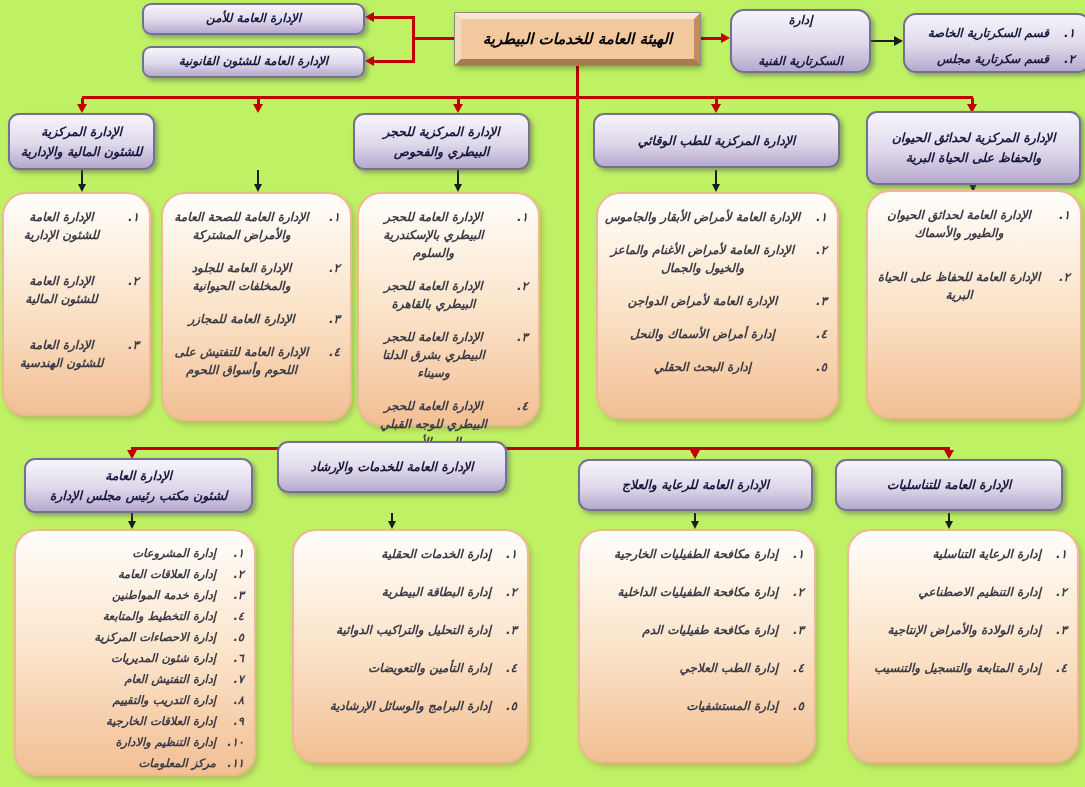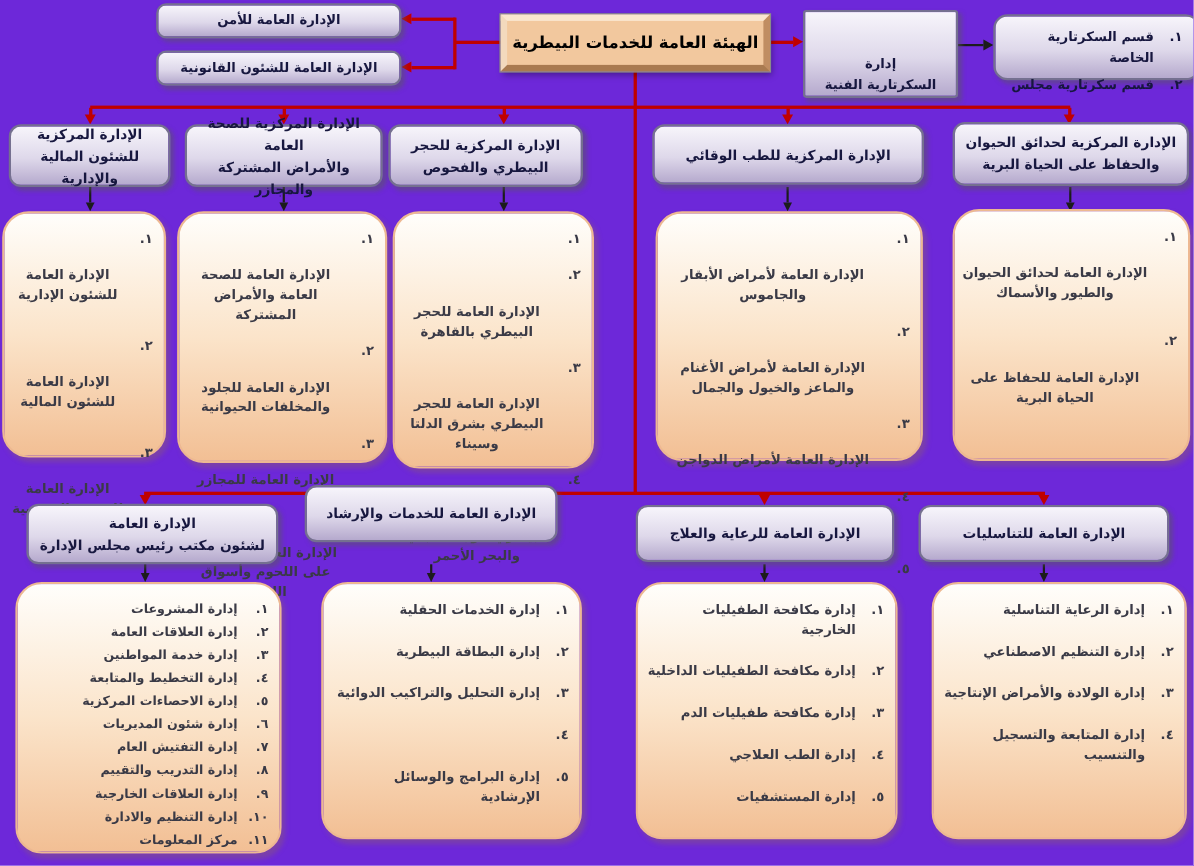--- a/index.html
+++ b/index.html
@@ -1,20 +1,21 @@
 <!DOCTYPE html>
 <html lang="ar" dir="rtl" style="--connector-red: #c00000; --connector-black: #1c1c1c; --header-box-lavender: #cfc5e0; --list-box-peach: #f5c79c; --root-box-peach: #f2c89e;"><head>
 <meta charset="utf-8">
 <style>
   * { box-sizing: border-box; margin: 0; padding: 0; }
   body { background: #ffffff; }
   #canvas {
     position: relative; width: 1085px; height: 787px;
-    background: #6d28d9; overflow: hidden; direction: rtl;
+    background: #bef264; overflow: hidden; direction: rtl;
     font-family: "DejaVu Sans", sans-serif;
+    font-style: italic;
   }
 
   
   .lav {
     position: absolute;
     border: 2px solid #757090;
     border-radius: 11px;
     background: linear-gradient(180deg, #f7f5fb 0%, #ded8ea 55%, #b5a9cd 100%);
     box-shadow: 3px 3px 4px rgba(90,90,90,.5);
     display: flex; flex-direction: column; align-items: center; justify-content: center;
@@ -34,21 +35,21 @@
     border: 2px solid #edb892;
     border-radius: 24px;
     background: linear-gradient(180deg, #fffefb 0%, #fbe4ca 50%, #f2bf94 100%);
     box-shadow: 3px 4px 5px rgba(150,110,80,.35);
     padding: 14px 10px 6px 6px;
     color: #3a3a46; font-weight: bold; font-size: 12px; line-height: 1.5;
   }
   .li { display: flex; margin-bottom: 16px; }
   .num { flex: 0 0 auto; min-width: 20px; margin-inline-end: 6px; }
   .txt { flex: 1; }
-  .c .txt { text-align: center; margin-top: 33px; }
+  .c .txt { text-align: center; }
   .r .txt { text-align: right; }
   .g28 .li { margin-bottom: 28px; }
   .g26 .li { margin-bottom: 26px; }
   .g20 .li { margin-bottom: 20px; }
   .g16 .li { margin-bottom: 15px; }
   .tight { font-size: 11.5px; line-height: 20px; padding-top: 12px; }
   .tight .li { margin-bottom: 1px; }
   .tight .num { min-width: 24px; margin-inline-end: 4px; }
 
   
@@ -128,53 +129,49 @@
   <div class="ar ar-down-k" style="left:691px;top:521px"></div>
   <div class="lnk" style="left:948px;top:513px;width:2px;height:9px"></div>
   <div class="ar ar-down-k" style="left:945px;top:521px"></div>
 
   <div class="lav" style="left:142px;top:3px;width:223px;height:32px;border-radius:9px;font-size:12px">الإدارة العامة للأمن</div>
 
   <div class="lav" style="left:142px;top:46px;width:223px;height:32px;border-radius:9px;font-size:12px">الإدارة العامة للشئون القانونية</div>
 
   <div class="root" style="left:455px;top:13px;width:245px;height:52px">الهيئة العامة للخدمات البيطرية</div>
 
-  <div class="lav" style="left:730px;top:9px;width:141px;height:80px;border-radius:3px;font-size:12px;justify-content:flex-end">
+  <div class="lav" style="left:730px;top:9px;width:141px;height:64px;border-radius:14px;font-size:12px;justify-content:space-between">
     <div class="hdr-line">إدارة</div>
     <div class="hdr-line">السكرتارية الفنية</div>
   </div>
 
   <div class="lav lav-list" style="left:903px;top:13px;width:188px;height:60px">
       <div class="li">
         <span class="num">١.</span>
         <span class="txt">قسم السكرتارية الخاصة</span>
       </div>
       <div class="li">
         <span class="num">٢.</span>
         <span class="txt">قسم سكرتارية مجلس</span>
       </div>
     </div>
 
   <div class="lav" style="left:8px;top:113px;width:147px;height:57px">
     <div class="hdr-line">الإدارة المركزية</div>
     <div class="hdr-line">للشئون المالية والإدارية</div>
   </div>
-  <div class="lav" style="left:168px;top:113px;width:180px;height:57px">
-    <div class="hdr-line">الإدارة المركزية للصحة العامة</div>
-    <div class="hdr-line">والأمراض المشتركة والمجازر</div>
-  </div>
   <div class="lav" style="left:353px;top:113px;width:177px;height:57px">
     <div class="hdr-line">الإدارة المركزية للحجر</div>
     <div class="hdr-line">البيطري والفحوص</div>
   </div>
   <div class="lav" style="left:593px;top:113px;width:247px;height:55px">
     <div class="hdr-line">الإدارة المركزية للطب الوقائي</div>
 
   </div>
-  <div class="lav" style="left:866px;top:111px;width:215px;height:58px">
+  <div class="lav" style="left:866px;top:111px;width:215px;height:74px">
     <div class="hdr-line">الإدارة المركزية لحدائق الحيوان</div>
     <div class="hdr-line">والحفاظ على الحياة البرية</div>
   </div>
 
   <div class="peach c g28" style="left:2px;top:192px;width:149px;height:224px">
       <div class="li">
         <span class="num">١.</span>
         <span class="txt">الإدارة العامة للشئون الإدارية</span>
       </div>
       <div class="li">
@@ -200,20 +197,21 @@
         <span class="txt">الإدارة العامة للمجازر</span>
       </div>
       <div class="li">
         <span class="num">٤.</span>
         <span class="txt">الإدارة العامة للتفتيش على اللحوم وأسواق اللحوم</span>
       </div>
     </div>
   <div class="peach c g16" style="left:357px;top:192px;width:183px;height:234px">
       <div class="li">
         <span class="num">١.</span>
+        <span class="txt">الإدارة العامة للحجر البيطري بالإسكندرية والسلوم</span>
       </div>
       <div class="li">
         <span class="num">٢.</span>
         <span class="txt">الإدارة العامة للحجر البيطري بالقاهرة</span>
       </div>
       <div class="li">
         <span class="num">٣.</span>
         <span class="txt">الإدارة العامة للحجر البيطري بشرق الدلتا وسيناء</span>
       </div>
       <div class="li">
@@ -325,20 +323,21 @@
       <div class="li">
         <span class="num">٢.</span>
         <span class="txt">إدارة البطاقة البيطرية</span>
       </div>
       <div class="li">
         <span class="num">٣.</span>
         <span class="txt">إدارة التحليل والتراكيب الدوائية</span>
       </div>
       <div class="li">
         <span class="num">٤.</span>
+        <span class="txt">إدارة التأمين والتعويضات</span>
       </div>
       <div class="li">
         <span class="num">٥.</span>
         <span class="txt">إدارة البرامج والوسائل الإرشادية</span>
       </div>
     </div>
   <div class="peach r g20" style="left:578px;top:529px;width:238px;height:234px">
       <div class="li">
         <span class="num">١.</span>
         <span class="txt">إدارة مكافحة الطفيليات الخارجية</span>

